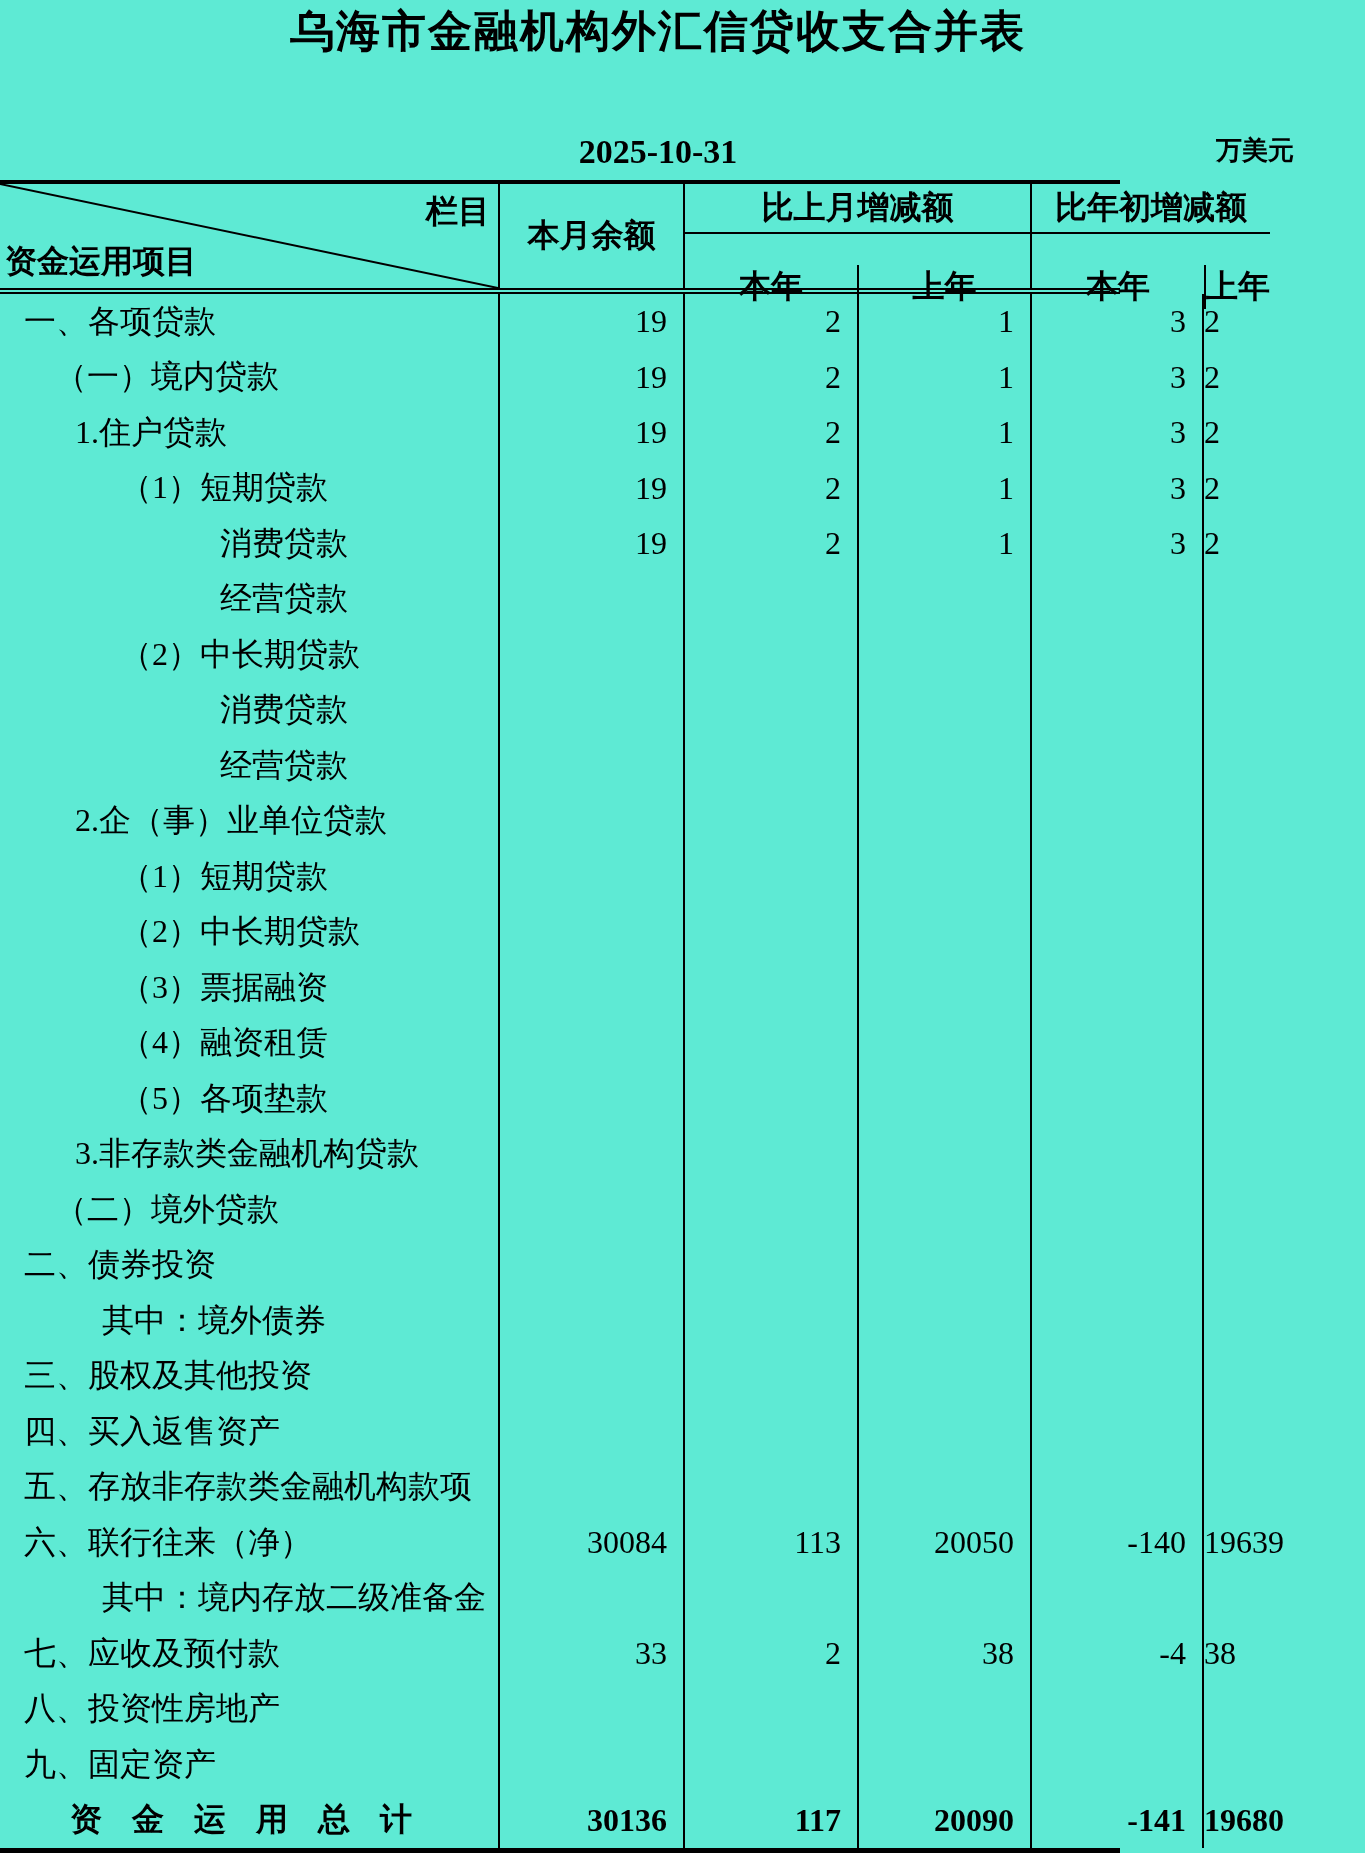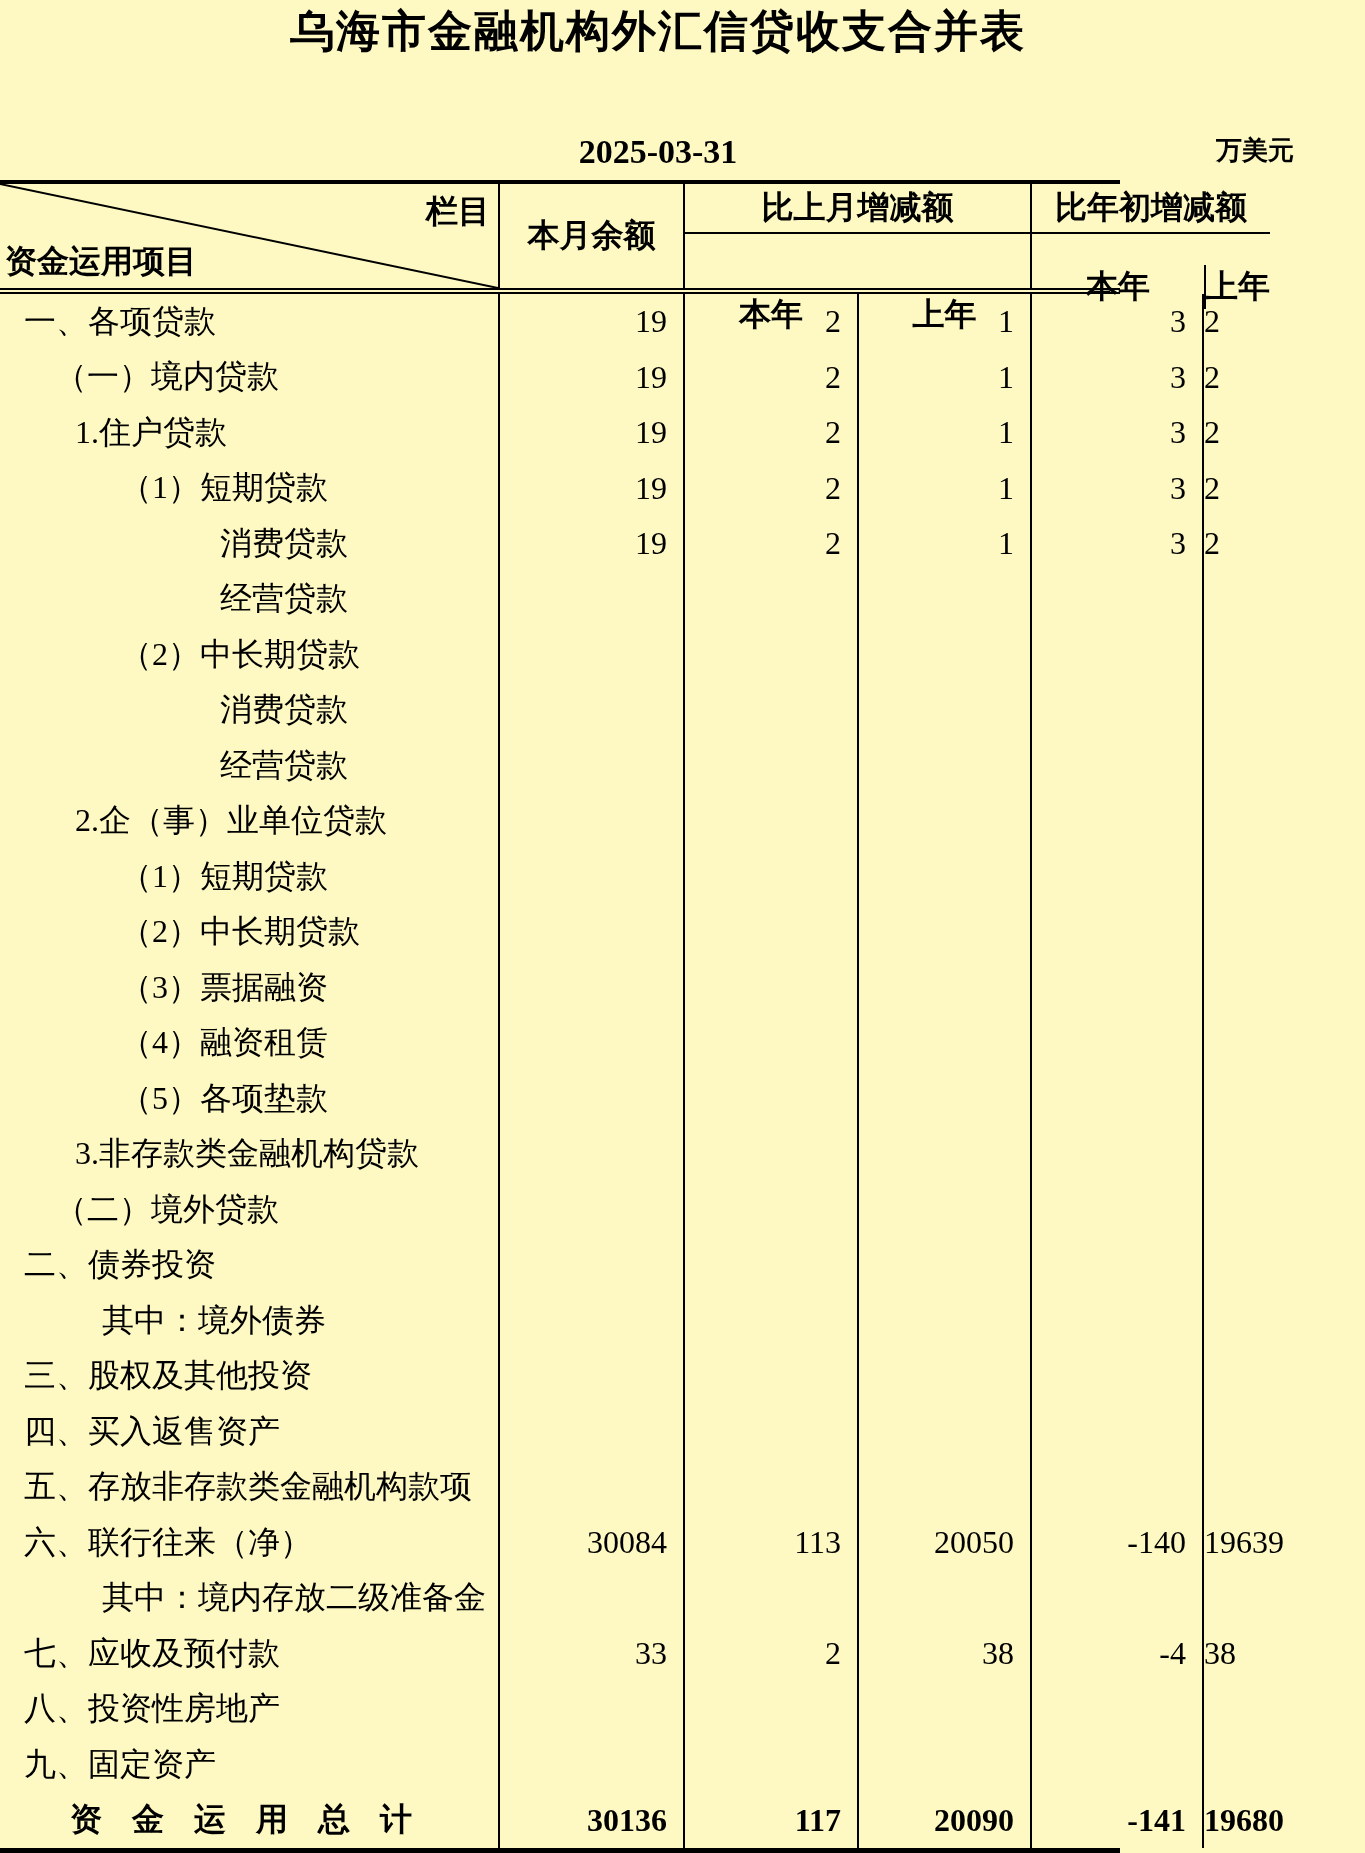--- a/index.html
+++ b/index.html
@@ -1,19 +1,19 @@
 <!DOCTYPE html>
 <html><head>
 <meta charset="utf-8">
 <style>
   html,body{margin:0;padding:0;background:#ffffff;}
   #page{
     position:relative;
     width:1365px;height:1853px;
-    background:#fef9c3;color:#000;
+    background:#5eead4;color:#000;
     overflow:hidden;
     font-family:"Liberation Serif","DejaVu Serif",serif;
   }
   
   .title{
     position:absolute;top:2px;left:0;width:1316px;
     text-align:center;
     font-family:"Liberation Sans","DejaVu Sans",sans-serif;
     font-weight:bold;font-size:44px;letter-spacing:2px;
     white-space:nowrap;
@@ -52,21 +52,21 @@
   }
   .h-balance{
     flex:0 0 185px;border-left:2px solid #000;box-sizing:border-box;
     display:flex;align-items:center;justify-content:center;
     white-space:nowrap;
   }
   .h-group{
     border-left:2px solid #000;box-sizing:border-box;
     display:flex;flex-direction:column;
   }
-  .h-group.g1{flex:0 0 347px;gap:28px;}
+  .h-group.g1{flex:0 0 347px;}
   .h-group.g2{flex:1 1 auto;}
   .h-group-label{
     flex:0 0 50px;border-bottom:2px solid #000;box-sizing:border-box;
     display:flex;align-items:center;justify-content:center;
     white-space:nowrap;
   }
   .h-subrow{flex:1 1 auto;display:flex;}
   .h-sub{
     display:flex;align-items:center;justify-content:center;
     box-sizing:border-box;white-space:nowrap;margin-top:31px;
@@ -101,21 +101,21 @@
   .qz  .c-label{padding-left:102px;}
   .total .c-label{padding-left:70px;letter-spacing:30px;}
 </style>
 </head>
 <body>
 
 <div id="page">
 
   <div class="title">乌海市金融机构外汇信贷收支合并表</div>
 
-  <div class="meta-date">2025-03-31</div>
+  <div class="meta-date">2025-10-31</div>
   <div class="meta-unit">万美元</div>
 
   <div class="tbl">
 
     <div class="thead">
 
       <div class="corner">
         <svg width="498" height="104" viewBox="0 0 498 104">
           <line x1="0" y1="0" x2="498" y2="104" stroke="#000" stroke-width="2"></line>
         </svg>

